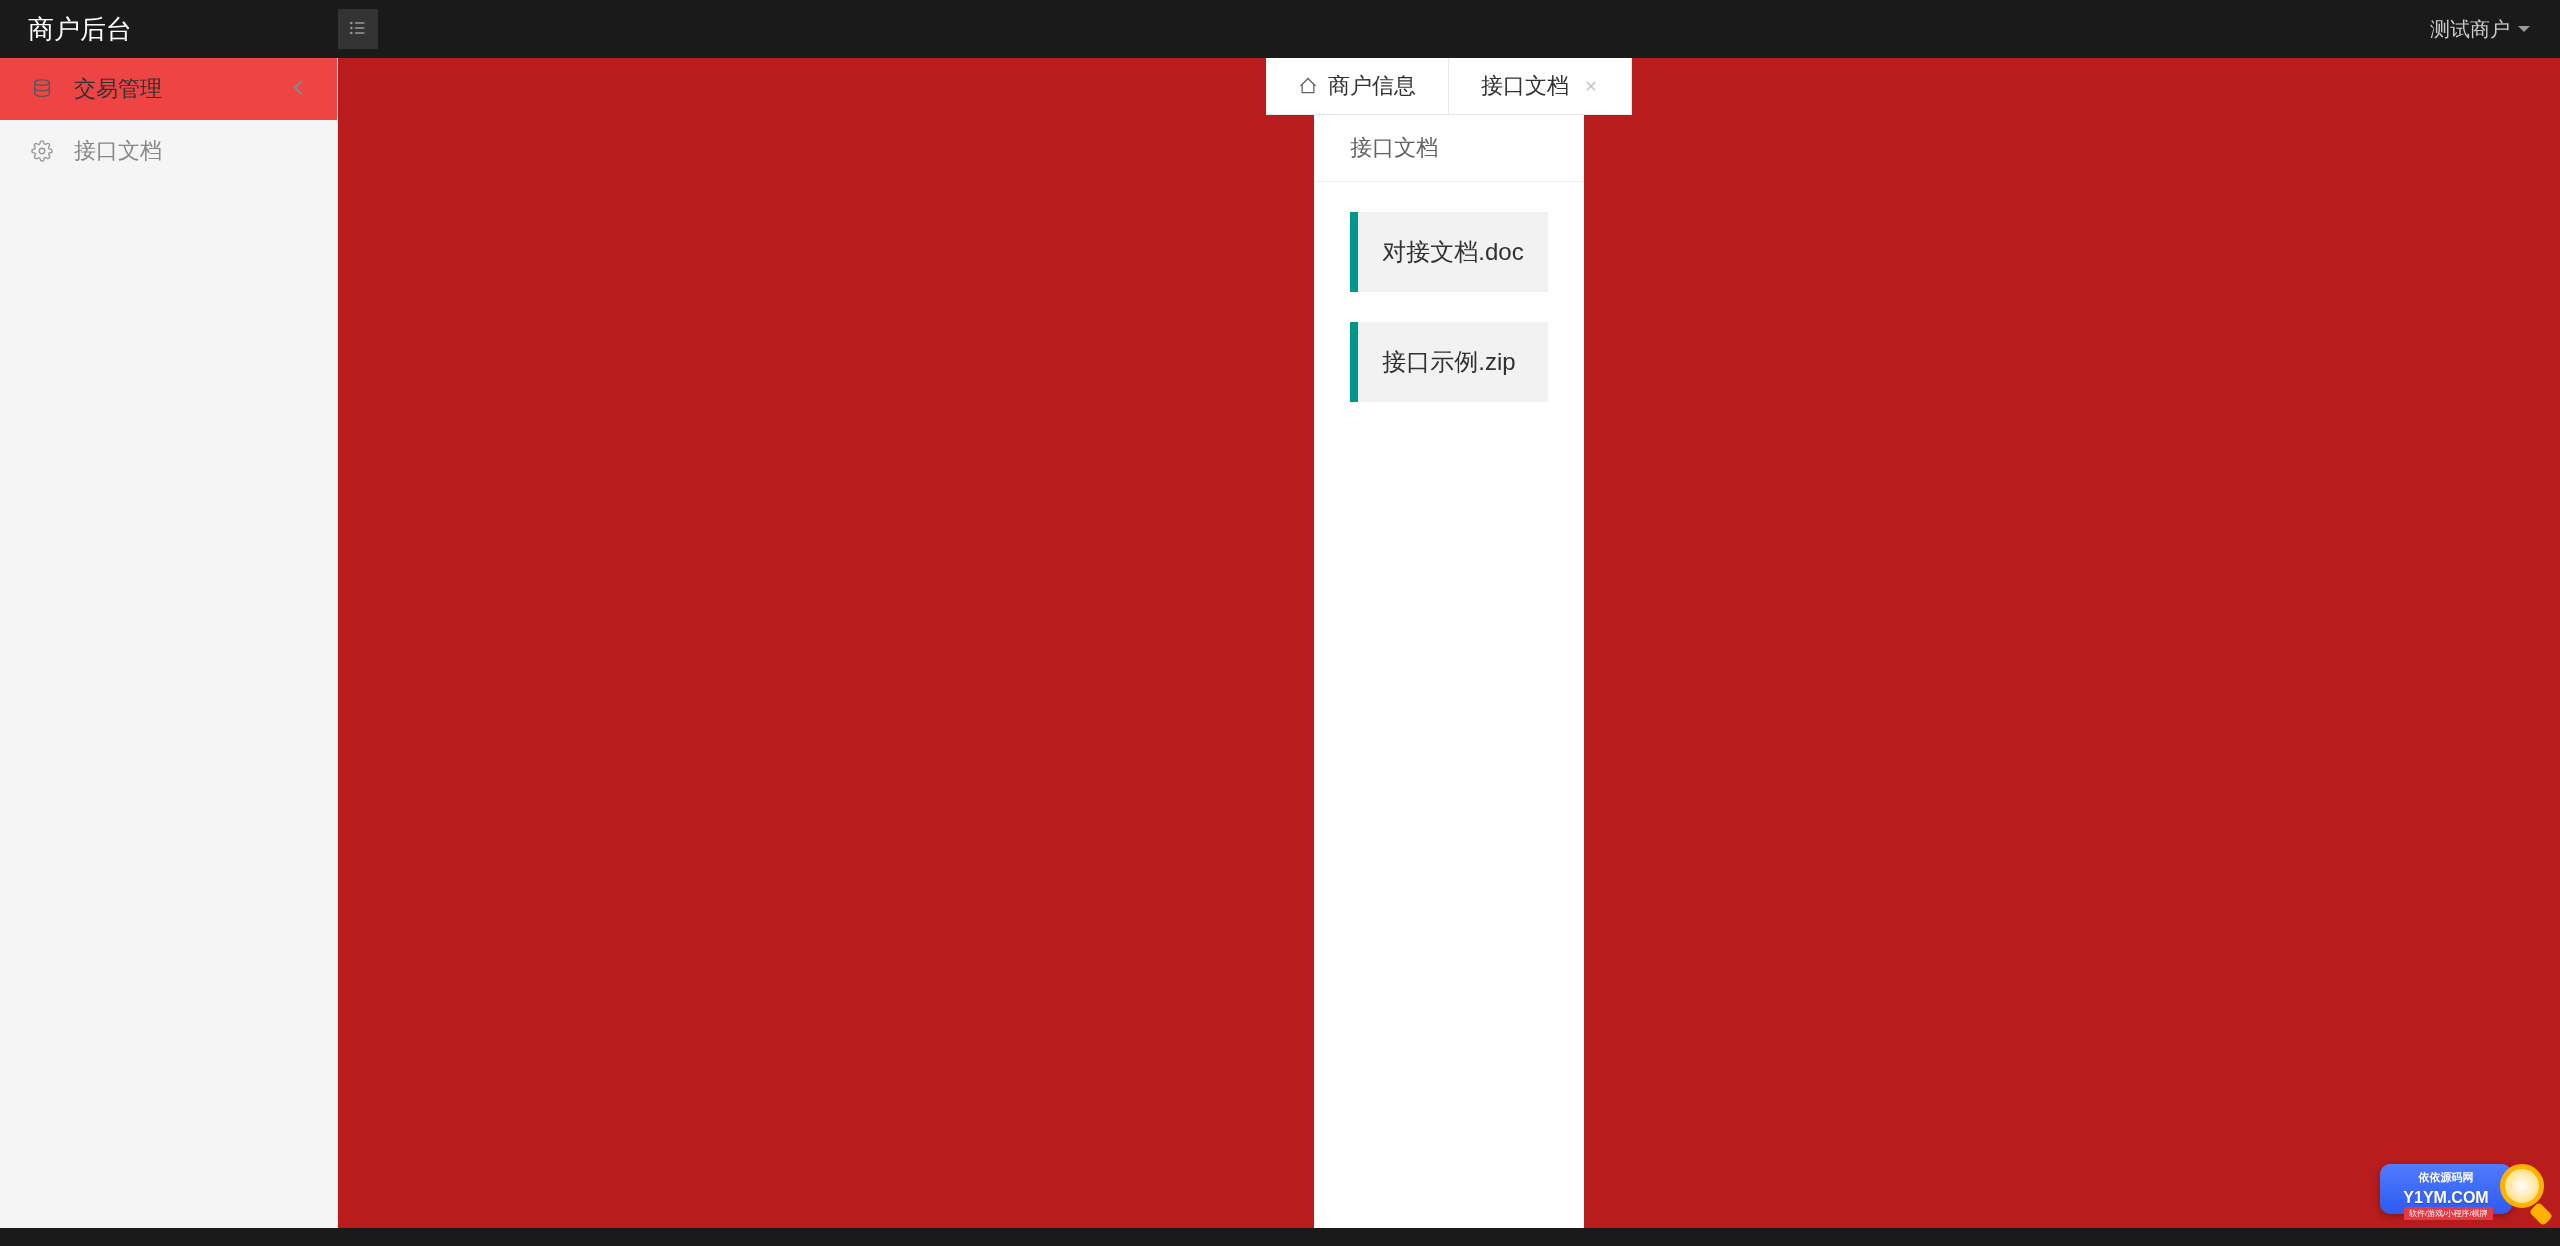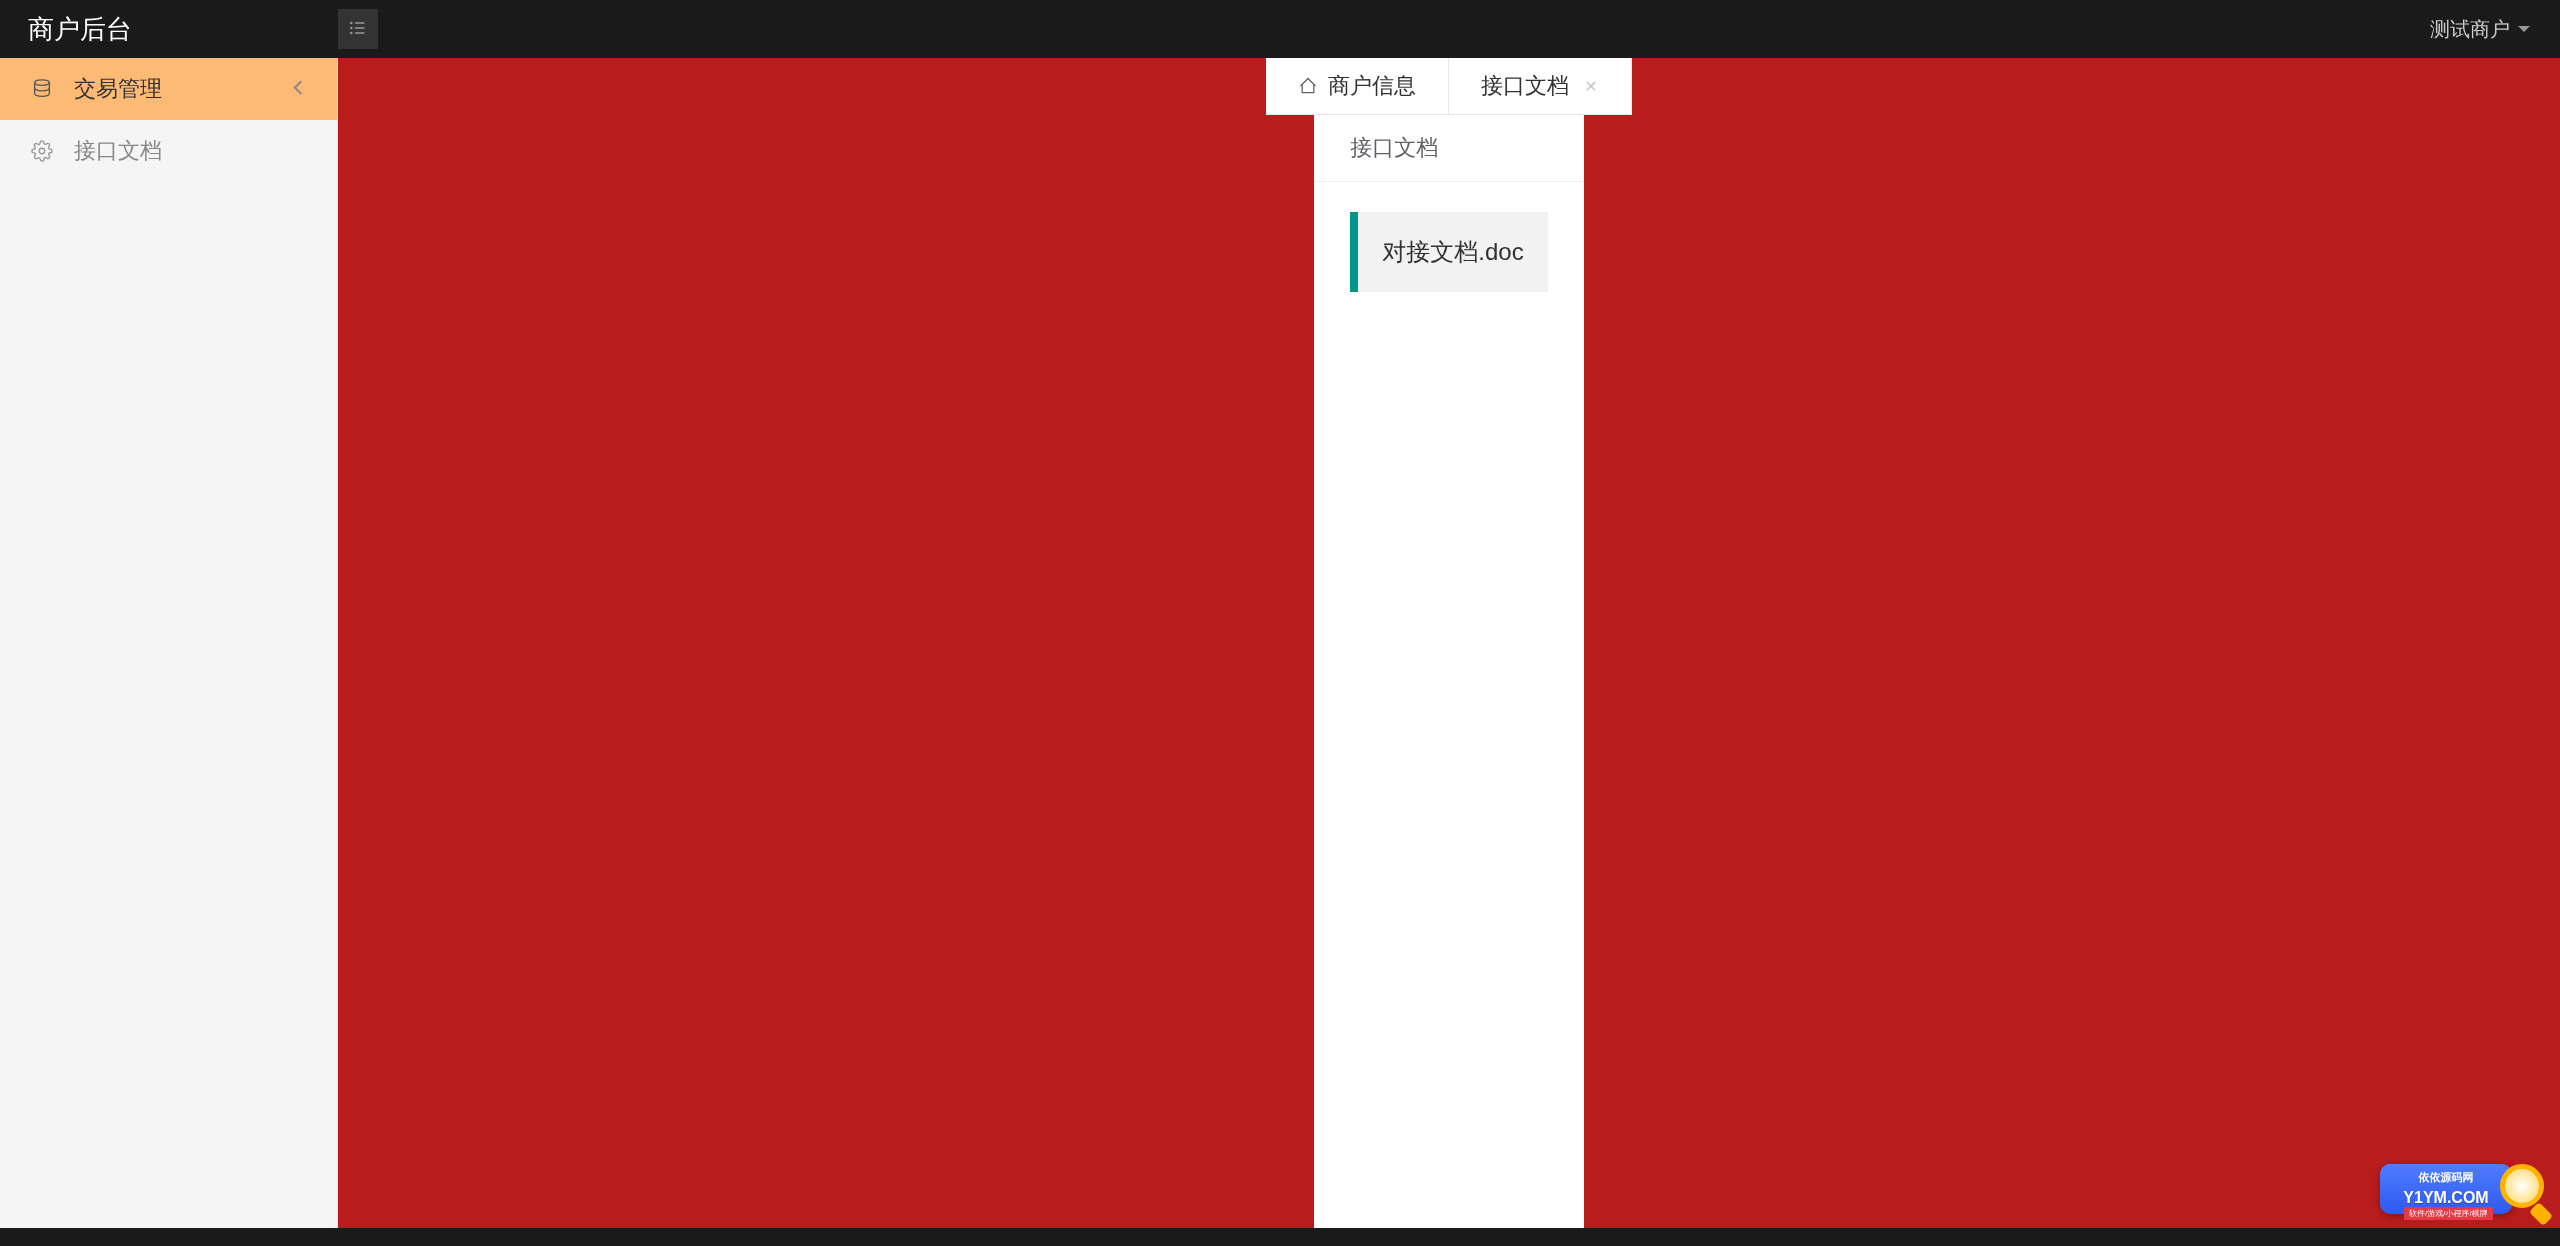--- a/index.html
+++ b/index.html
@@ -86,21 +86,21 @@
       height: 62px;
       display: flex;
       align-items: center;
       padding: 0 30px;
       cursor: pointer;
       color: #303133;
       font-size: 22px;
       position: relative;
     }
     .sidebar-item.active {
-      background: #fdba74;
+      background: #ef4444;
     }
     .sidebar-item .icon-wrap {
       width: 24px;
       height: 24px;
       margin-right: 20px;
       display: flex;
       align-items: center;
       justify-content: center;
     }
     .sidebar-item .icon-wrap svg {
@@ -358,20 +358,23 @@
     </div>
 
     <div class="page-body">
       <div class="page-title-bar">
         <span>接口文档</span>
       </div>
       <div class="file-list">
         <div class="file-item">
           <span>对接文档.doc</span>
         </div>
+        <div class="file-item">
+          <span>接口示例.zip</span>
+        </div>
       </div>
     </div>
 
   </div>
 </div>
 
 <div class="footer-bar"></div>
 
 <div class="watermark">
   <div class="watermark-badge">

